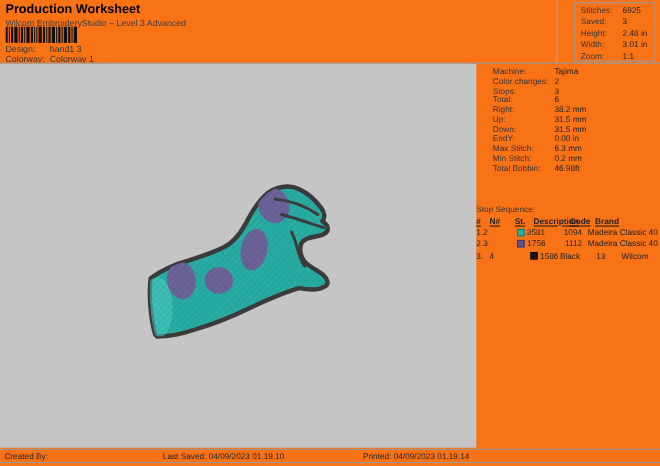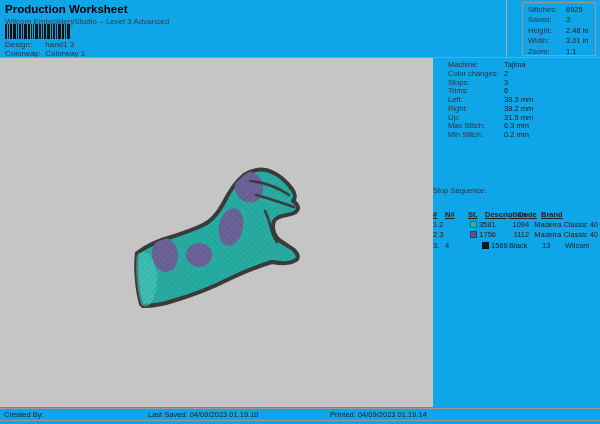--- a/index.html
+++ b/index.html
@@ -1,35 +1,35 @@
 <!DOCTYPE html>
 <html><head>
 <meta charset="utf-8">
 <style>
   html,body{margin:0;padding:0;background:#e8e8e8;}
-  #page{position:relative;width:600px;height:424px;background:#0ea5e9;
+  #page{position:relative;width:600px;height:424px;background:#f97316;
         font-family:"Liberation Sans", sans-serif;overflow:hidden;color:#1a1a1a;}
   .abs{position:absolute;}
   .title{left:5px;top:3px;font-size:11.5px;font-weight:bold;color:#000;}
   .subtitle{left:5px;top:17px;font-size:8px;color:#3d3d3d;}
   .hdr-row{font-size:8px;color:#333;}
   .hdr-lbl{display:inline-block;width:38px;color:#333;}
   .vline{width:1px;background:#aaaaaa;}
   .hline{height:1px;background:#999999;}
   .statsbox{left:522px;top:2px;width:74px;height:54px;border:1px solid #999;box-sizing:border-box;padding:2px 0 0 5px;}
   .st-row{height:10.4px;line-height:10.4px;font-size:7.5px;color:#333;}
   .st-lbl{display:inline-block;width:38px;}
   .st-val{color:#222;}
   .canvas{left:0;top:58px;width:433px;height:349px;}
   .mi{left:437px;top:61px;width:160px;}
   .mi-row{height:8.75px;line-height:8.75px;font-size:7.5px;color:#333;white-space:nowrap;}
   .mi-lbl{display:inline-block;width:56px;padding-left:11px;}
   .mi-val{color:#222;}
   .stopseq{left:433px;top:186px;width:165px;font-size:7.5px;color:#222;}
-  .ss-title{height:9px;line-height:9px;margin-bottom:15px;color:#333;}
+  .ss-title{height:9px;line-height:9px;margin-bottom:2px;color:#333;}
   .ss-hrow,.ss-row{display:flex;align-items:center;height:10.2px;line-height:10.2px;white-space:nowrap;}
   .ss-hrow span{font-weight:bold;text-decoration:underline;}
   .c-num{width:12px;}
   .c-n{width:13px;}
   .c-st{width:27px;margin-left:24px;}
   .c-st-h{width:27px;padding-left:10px;box-sizing:border-box;}
   .c-desc{width:33px;}
   .c-code{width:18px;}
   .c-brand{flex:1;padding-left:5px;}
   .swatch{display:inline-block;width:7px;height:7px;margin-right:2px;vertical-align:-1px;
@@ -122,26 +122,28 @@
       <path d="M125,21 C138,22 152,27 164,35" stroke="#3b3b3b"></path>
       <path d="M131,35 C143,38 157,43 169,47" stroke="#3b3b3b"></path>
       <path d="M140,51 C146,62 145,73 152,82" stroke="#3b3b3b"></path>
     </g>
   </svg>
 
   <div class="abs mi">
     <div class="mi-row"><span class="mi-lbl">Machine:</span><span class="mi-val">Tajima</span></div>
     <div class="mi-row"><span class="mi-lbl">Color changes:</span><span class="mi-val">2</span></div>
     <div class="mi-row"><span class="mi-lbl">Stops:</span><span class="mi-val">3</span></div>
-    <div class="mi-row"><span class="mi-lbl">Trims:</span><span class="mi-val">6</span></div>
-    <div class="mi-row"><span class="mi-lbl">Left:</span><span class="mi-val">38.3 mm</span></div>
+    <div class="mi-row"><span class="mi-lbl">Total:</span><span class="mi-val">6</span></div>
     <div class="mi-row"><span class="mi-lbl">Right:</span><span class="mi-val">38.2 mm</span></div>
     <div class="mi-row"><span class="mi-lbl">Up:</span><span class="mi-val">31.5 mm</span></div>
+    <div class="mi-row"><span class="mi-lbl">Down:</span><span class="mi-val">31.5 mm</span></div>
+    <div class="mi-row"><span class="mi-lbl">EndY:</span><span class="mi-val">0.00 in</span></div>
     <div class="mi-row"><span class="mi-lbl">Max Stitch:</span><span class="mi-val">6.3 mm</span></div>
     <div class="mi-row"><span class="mi-lbl">Min Stitch:</span><span class="mi-val">0.2 mm</span></div>
+    <div class="mi-row"><span class="mi-lbl">Total Bobbin:</span><span class="mi-val">46.98ft</span></div>
   </div>
 
   <div class="abs stopseq">
     <div class="ss-title">Stop Sequence:</div>
     <div class="ss-hrow">
       <span class="c-num">#</span>
       <span class="c-n">N#</span>
       <span class="c-st-h">St.</span>
       <span class="c-desc">Description</span>
       <span class="c-code">Code</span>

